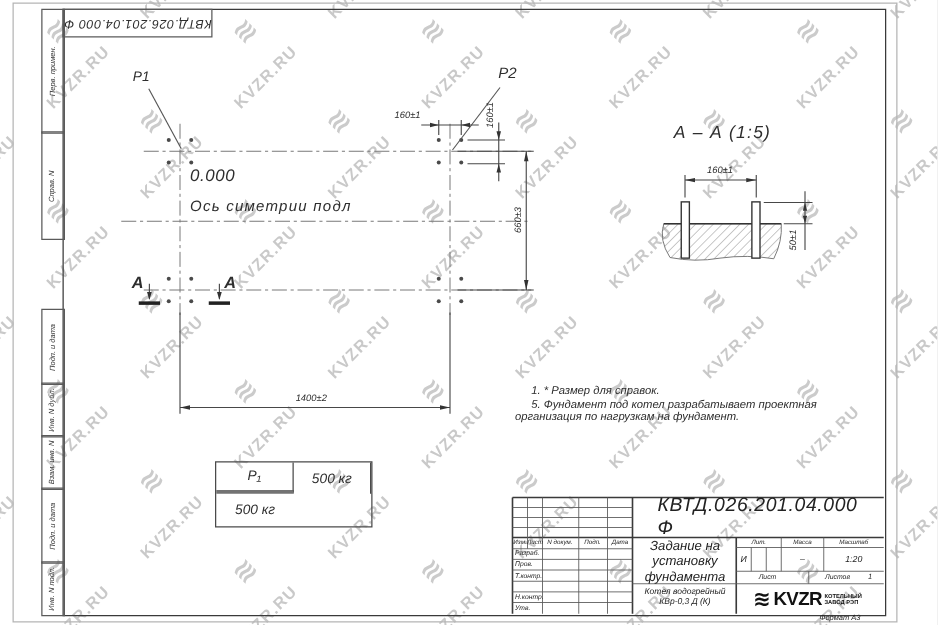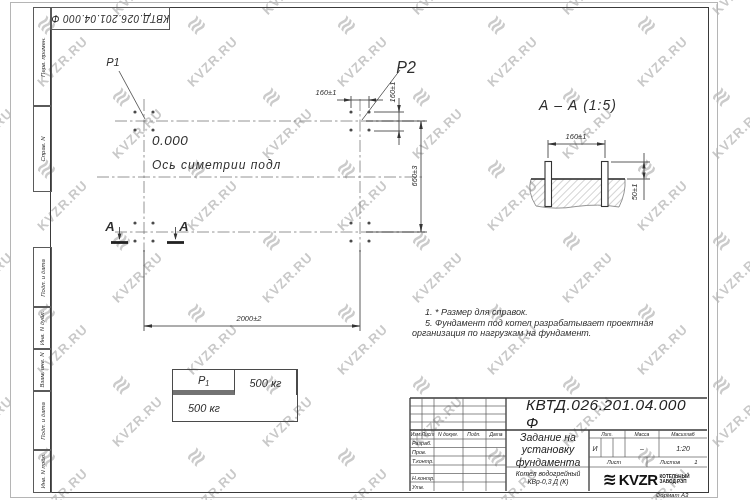--- a/index.html
+++ b/index.html
@@ -28,21 +28,21 @@
   .seclet{font-size:13px;font-weight:bold;}
   
   .notes{position:absolute;left:412px;top:307px;width:293px;z-index:5;font-style:italic;
          font-size:9px;line-height:10.6px;color:#2d2d2d;}
   .notes p{margin:0;text-indent:13px;}
   
   .ltable{position:absolute;left:172px;top:369px;width:124px;height:51px;z-index:5;
           border:1px solid #4a4a4a;display:grid;grid-template-columns:1fr 1fr;grid-template-rows:25px 1fr;}
   .ltable div{display:flex;align-items:center;justify-content:center;font-style:italic;font-size:11px;}
   .ltable .c1,.ltable .c3{border-right:1px solid #4a4a4a;}
-  .ltable .c1,.ltable .c2{border-bottom:5px solid #737373;}
+  .ltable .c1,.ltable .c2{border-bottom:3px solid #737373;}
   
   .tb{position:absolute;z-index:6;font-style:italic;color:#222;}
   .tb-doc{font-size:15.5px;letter-spacing:.5px;}
   .tb-title{width:84px;text-align:center;font-size:10.5px;line-height:12.4px;white-space:normal;}
   .tb-prod{width:84px;text-align:center;font-size:6.8px;line-height:8.2px;white-space:normal;}
   .tb-small{font-size:5px;}
   .tb-row{font-size:5.4px;}
   .tb-val{font-size:7px;}
   .logo-cell{position:absolute;left:589px;top:467px;width:118px;height:24px;z-index:6;
              display:flex;align-items:center;justify-content:center;gap:2px;}
@@ -311,27 +311,27 @@
         <path d="M506,467 H707"></path>
       <path d="M601,438 V457"></path>
         <path d="M613,438 V457"></path>
         <path d="M625,430 V457"></path>
         <path d="M659,430 V457"></path>
       <path d="M647,457 V467"></path>
     </g>
   </svg>
 
   <span class="t ctr" style="left:113px;top:62px;font-size:11px">P1</span>
-  <span class="t ctr" style="left:406px;top:68px;font-size:16px">P2</span>
+  <span class="t ctr" style="left:406px;top:58px;font-size:12px">P2</span>
   <span class="t elev" style="left:150px;top:133px">0.000</span>
   <span class="t axis-lbl" style="left:152px;top:158px">Ось симетрии подл</span>
   <span class="t ctr dim" style="left:326px;top:92px">160±1</span>
   <span class="t rot dim" style="left:392px;top:92px">160±1</span>
   <span class="t rot dim" style="left:414px;top:176px">660±3</span>
-  <span class="t ctr dim" style="left:249px;top:318px">2000±2</span>
+  <span class="t ctr dim" style="left:249px;top:318px">1400±2</span>
   <span class="t ctr seclet" style="left:110px;top:226px">А</span>
   <span class="t ctr seclet" style="left:184px;top:226px">А</span>
 
   <span class="t ctr" style="left:578px;top:105px;font-size:14px;letter-spacing:1px">А – А (1:5)</span>
   <span class="t ctr dim" style="left:576px;top:136px">160±1</span>
   <span class="t rot dim" style="left:634px;top:192px">50±1</span>
 
   <div class="notes">
     <p>1. * Размер для справок.</p>
     <p>5. Фундамент под котел разрабатывает проектная организация по нагрузкам на фундамент.</p>

